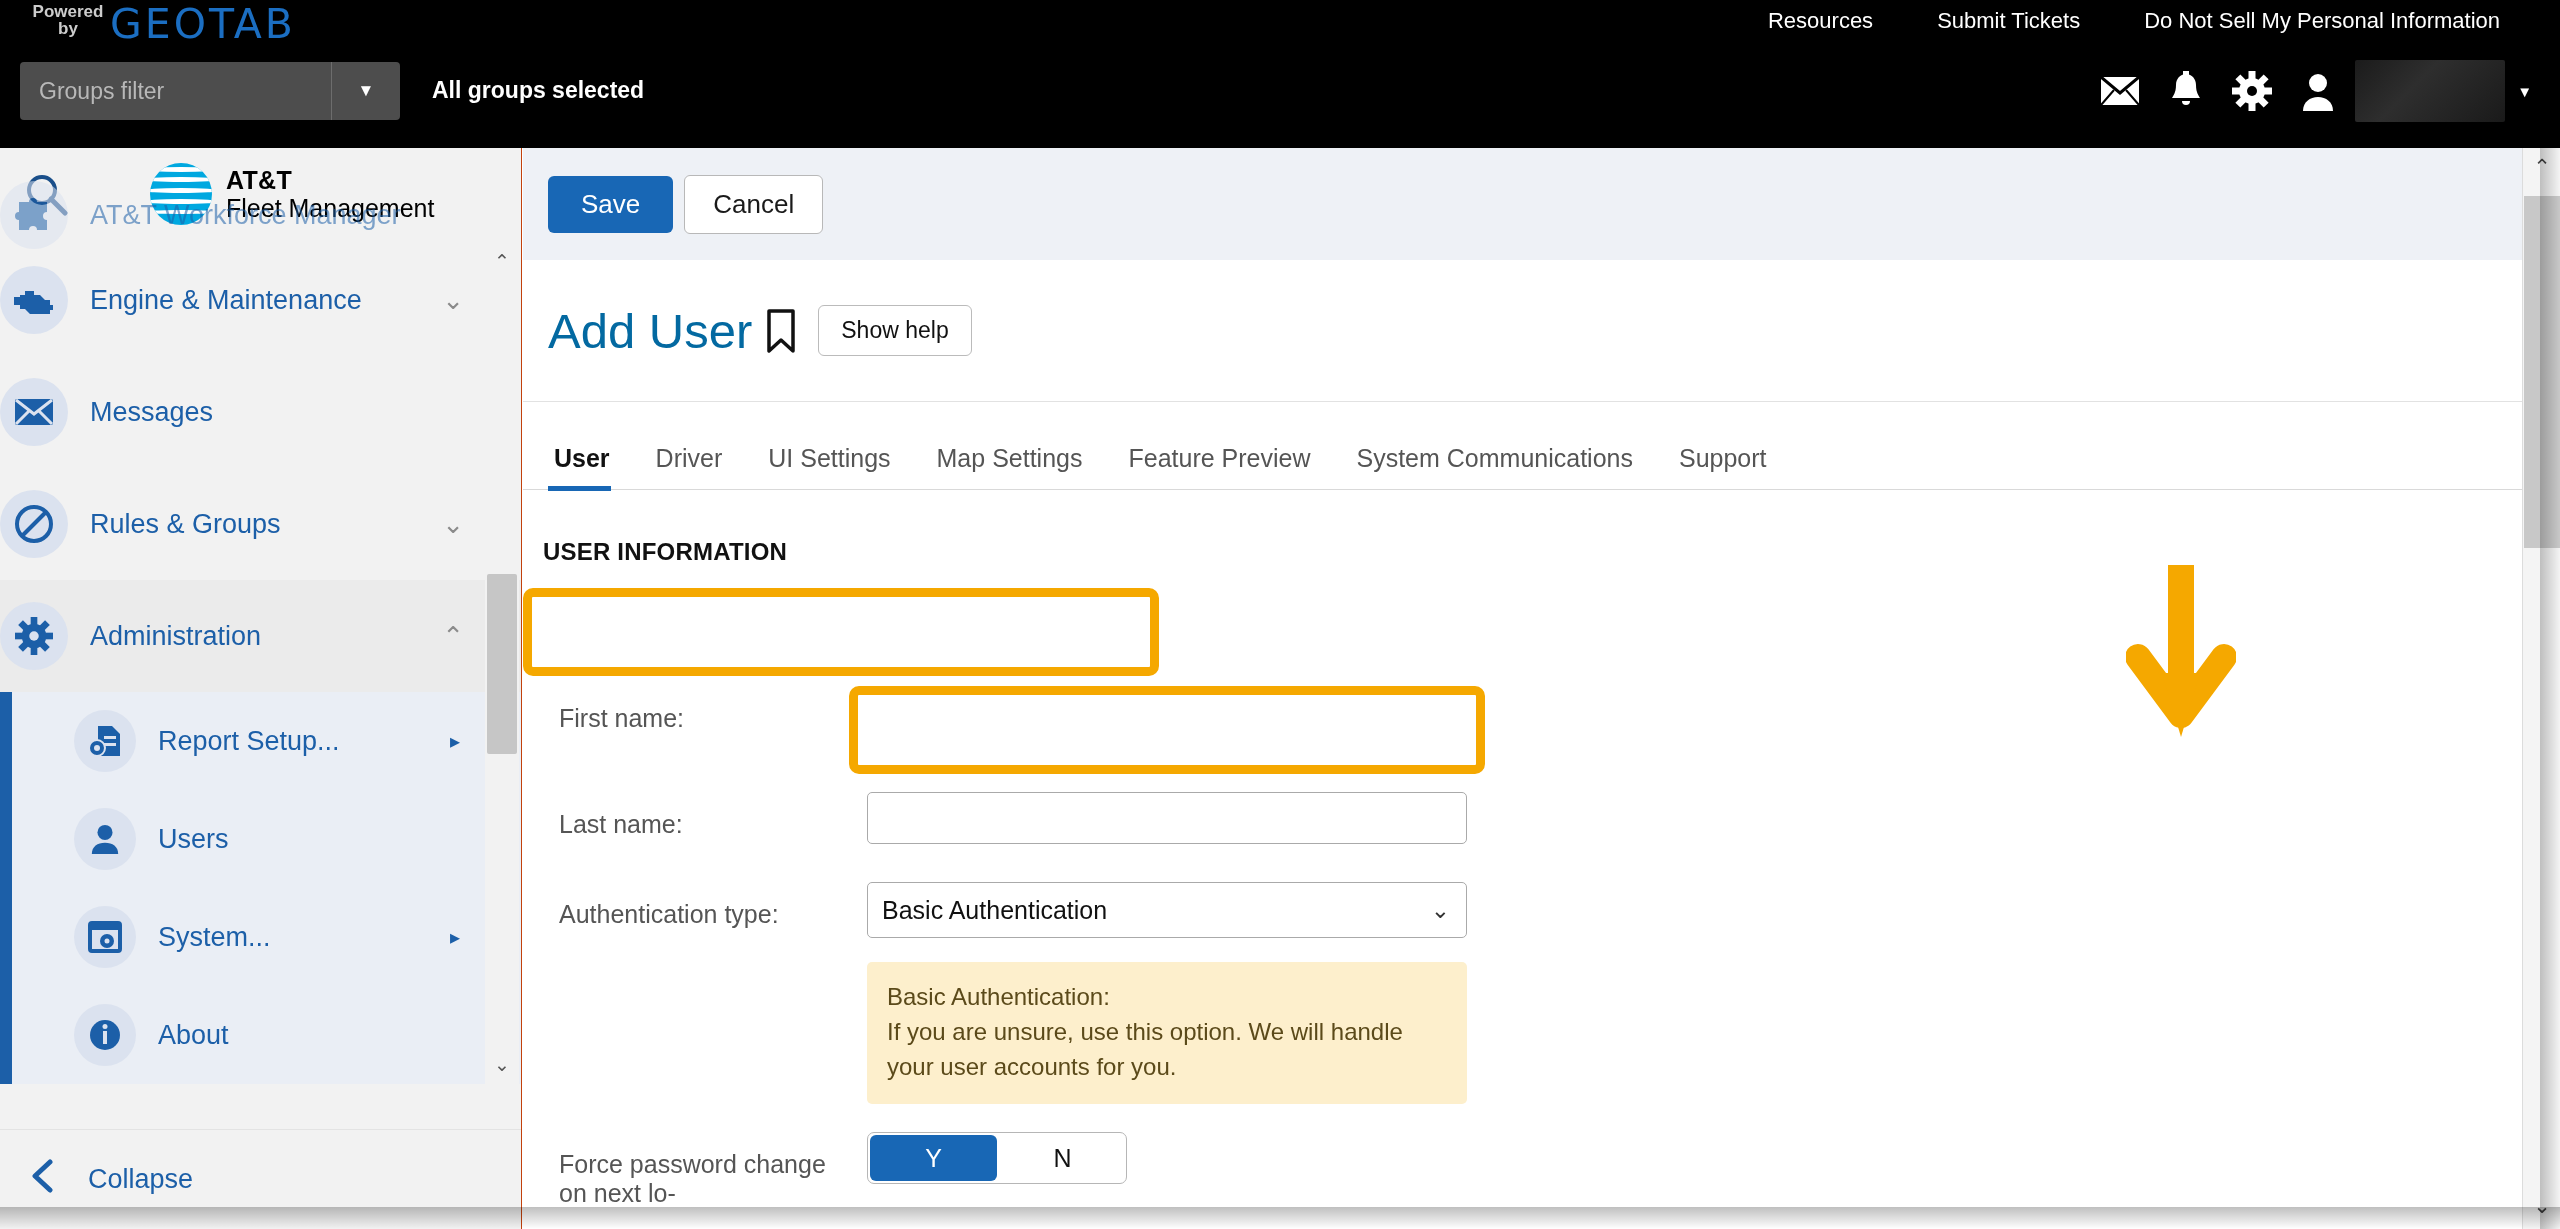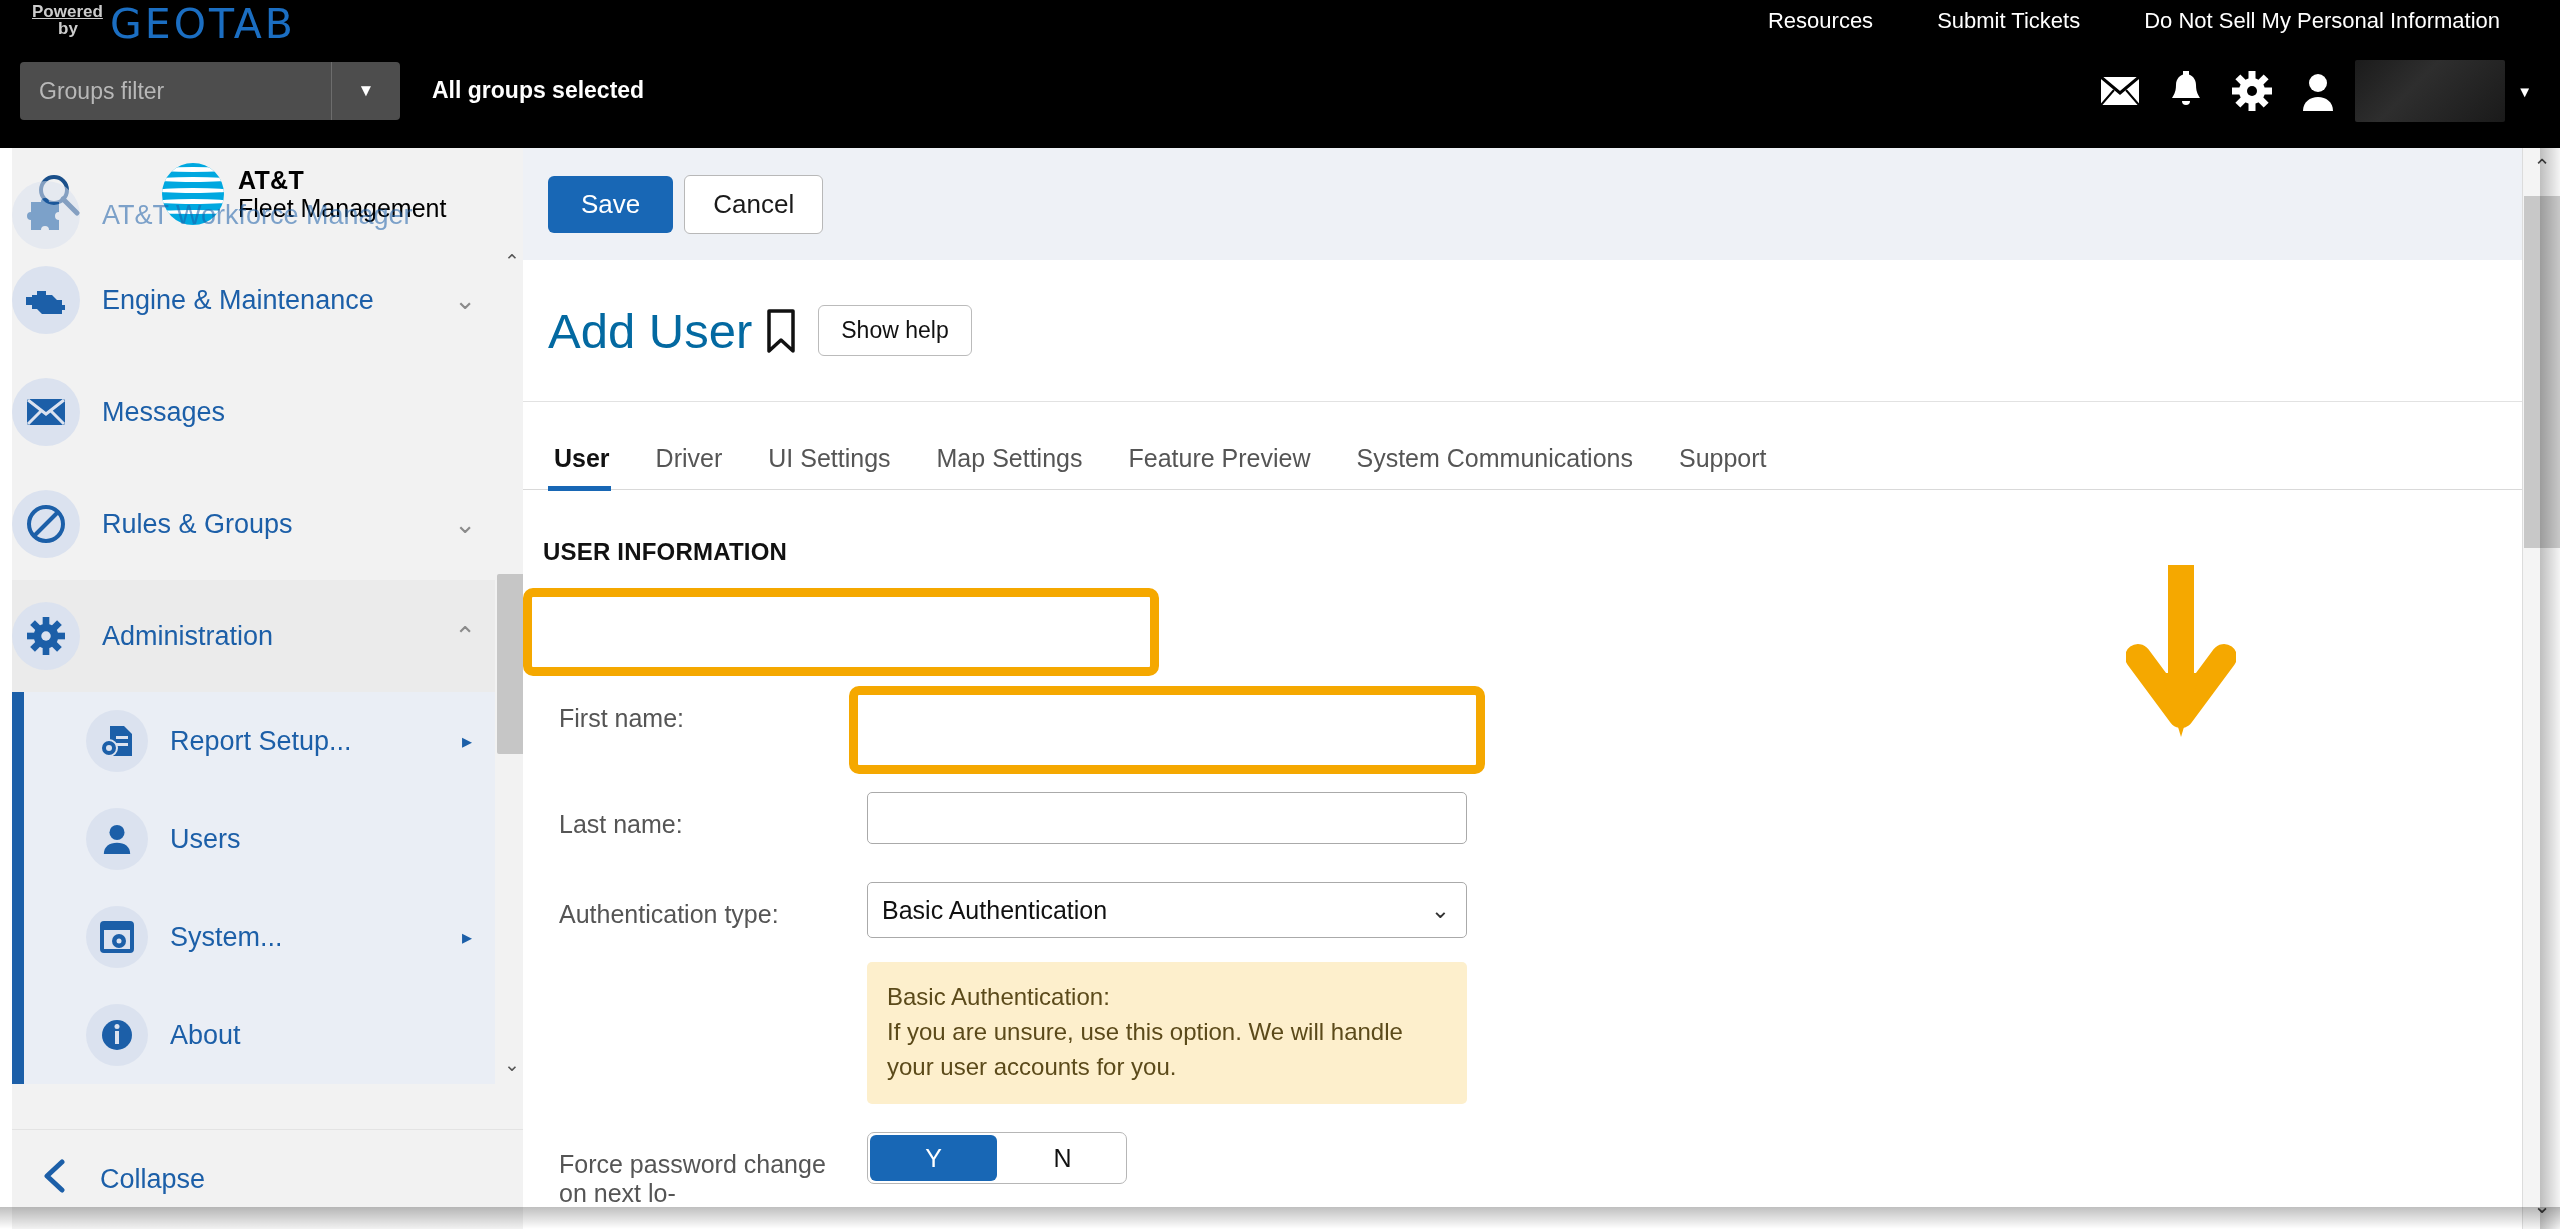--- a/index.html
+++ b/index.html
@@ -13,21 +13,21 @@
   
   .topbar {
     position: absolute; left: 0; top: 0; width: 2560px; height: 148px;
     background: #000000;
   }
   .powered-by {
     position: absolute; left: 32px; top: 3px;
     color: #cccccc; font-size: 17px; line-height: 17px;
     font-weight: bold; width: 72px;
   }
-  .powered-by .pb1 { display:block; text-align:left;text-decoration:underline; }
+  .powered-by .pb1 { display:block; text-align:center; }
   .powered-by .pb2 { display:block; text-align:center; }
   .geotab-logo {
     position: absolute; left: 110px; top: 0px;
     font-size: 41px; letter-spacing: 3px;
     color: #1b6ec2; font-weight: 500;
     font-family: "DejaVu Sans", sans-serif;
   }
   .groups-filter {
     position: absolute; left: 20px; top: 62px;
     width: 380px; height: 58px;
@@ -71,23 +71,22 @@
     background: linear-gradient(135deg,#1b1b1b,#2e2e2e 40%,#242424 70%,#1a1a1a);
     border-radius: 2px; margin-left: 4px;
   }
   .user-caret { color: #ffffff; font-size: 15px; padding-left: 12px; }
 
   
   .sidebar {
     position: absolute; left: 0; top: 148px;
     width: 522px; height: 1081px;
     background: #f2f2f2;
-    border-right: 3px solid #c2410c;
+    border-right: 1px solid #c2410c;
     overflow: hidden;
-    margin-left: 12px;
   }
   .sb-header {
     position: relative; height: 92px; background: #f2f2f2;
     display: flex; align-items: center;
   }
   .sb-search {
     width: 92px; height: 92px;
     display: flex; align-items: center; justify-content: center;
   }
   .att-logo-wrap { display: flex; align-items: center; gap: 14px; margin-left: 58px; }

